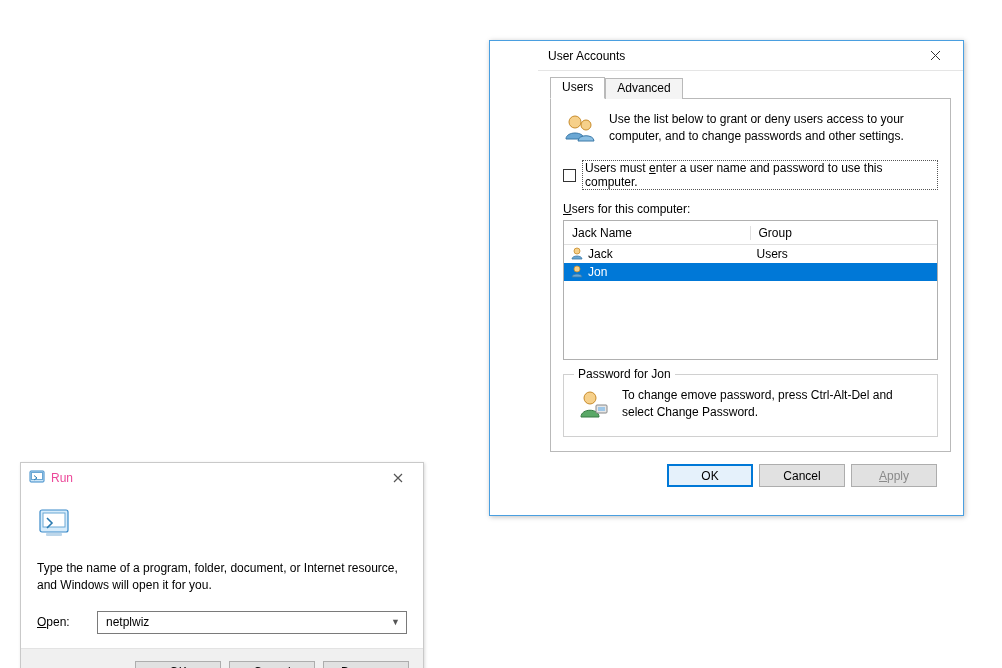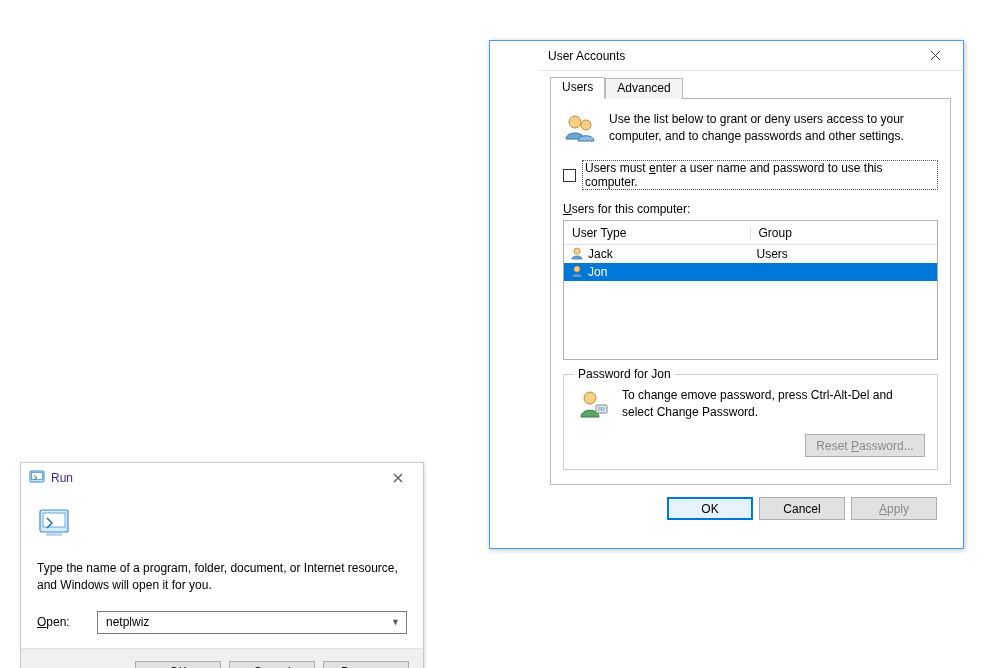--- a/index.html
+++ b/index.html
@@ -21,21 +21,21 @@
     border: 1px solid #c9c9c9;
     background: #fff;
     box-shadow: 1px 1px 3px rgba(0,0,0,0.15);
   }
   .run-titlebar {
     height: 30px;
     display: flex; align-items: center;
     padding: 0 8px;
   }
   .run-title {
-    color: #4c1d95;
+    color: #ec4899;
     font-size: 12px;
     margin-left: 6px;
     flex: 1;
   }
   .run-close {
     width: 34px; height: 20px;
     display: flex; align-items: center; justify-content: center;
     color: #666;
   }
   .run-body {
@@ -343,21 +343,21 @@
 
       <div class="checkbox-row">
         <div class="checkbox"></div>
         <span class="checkbox-label">Users must <span class="u">e</span>nter a user name and password to use this computer.</span>
       </div>
 
       <div class="list-label"><span class="u">U</span><span>sers for this computer:</span></div>
 
       <div class="user-list">
         <div class="user-header">
-          <div class="col-h name">User Type</div>
+          <div class="col-h name">Jack Name</div>
           <div class="col-h group">Group</div>
         </div>
         <div class="user-row">
           <div class="cell name">
             <span class="icon">
               <svg width="14" height="14" viewBox="0 0 14 14">
                 <circle cx="7" cy="5" r="3" fill="#f6d08a" stroke="#c88b2a" stroke-width="0.8"></circle>
                 <path d="M2 13 C2 9 12 9 12 13 Z" fill="#6aa7d4" stroke="#3a78a7" stroke-width="0.8"></path>
               </svg>
             </span>
@@ -385,23 +385,20 @@
           <span class="icon">
             <svg width="34" height="34" viewBox="0 0 34 34">
               <circle cx="14" cy="11" r="6" fill="#f6d08a" stroke="#c88b2a"></circle>
               <path d="M5 30 C5 21 23 21 23 30 Z" fill="#5aa867" stroke="#357a42"></path>
               <rect x="20" y="18" width="11" height="8" rx="1" fill="#e6e6e6" stroke="#888"></rect>
               <rect x="22" y="20" width="7" height="4" fill="#9ec7e8"></rect>
             </svg>
           </span>
           <div class="gb-text">To change emove password, press Ctrl-Alt-Del and select Change Password.</div>
         </div>
-        <div class="gb-btnrow">
-          <button class="btn disabled" style="min-width:120px">Reset <span class="u">P</span>assword...</button>
-        </div>
       </div>
 
     </div>
 
     <div class="ua-footer">
       <button class="btn default">OK</button>
       <button class="btn">Cancel</button>
       <button class="btn disabled"><span class="u">A</span>pply</button>
     </div>
   </div>

